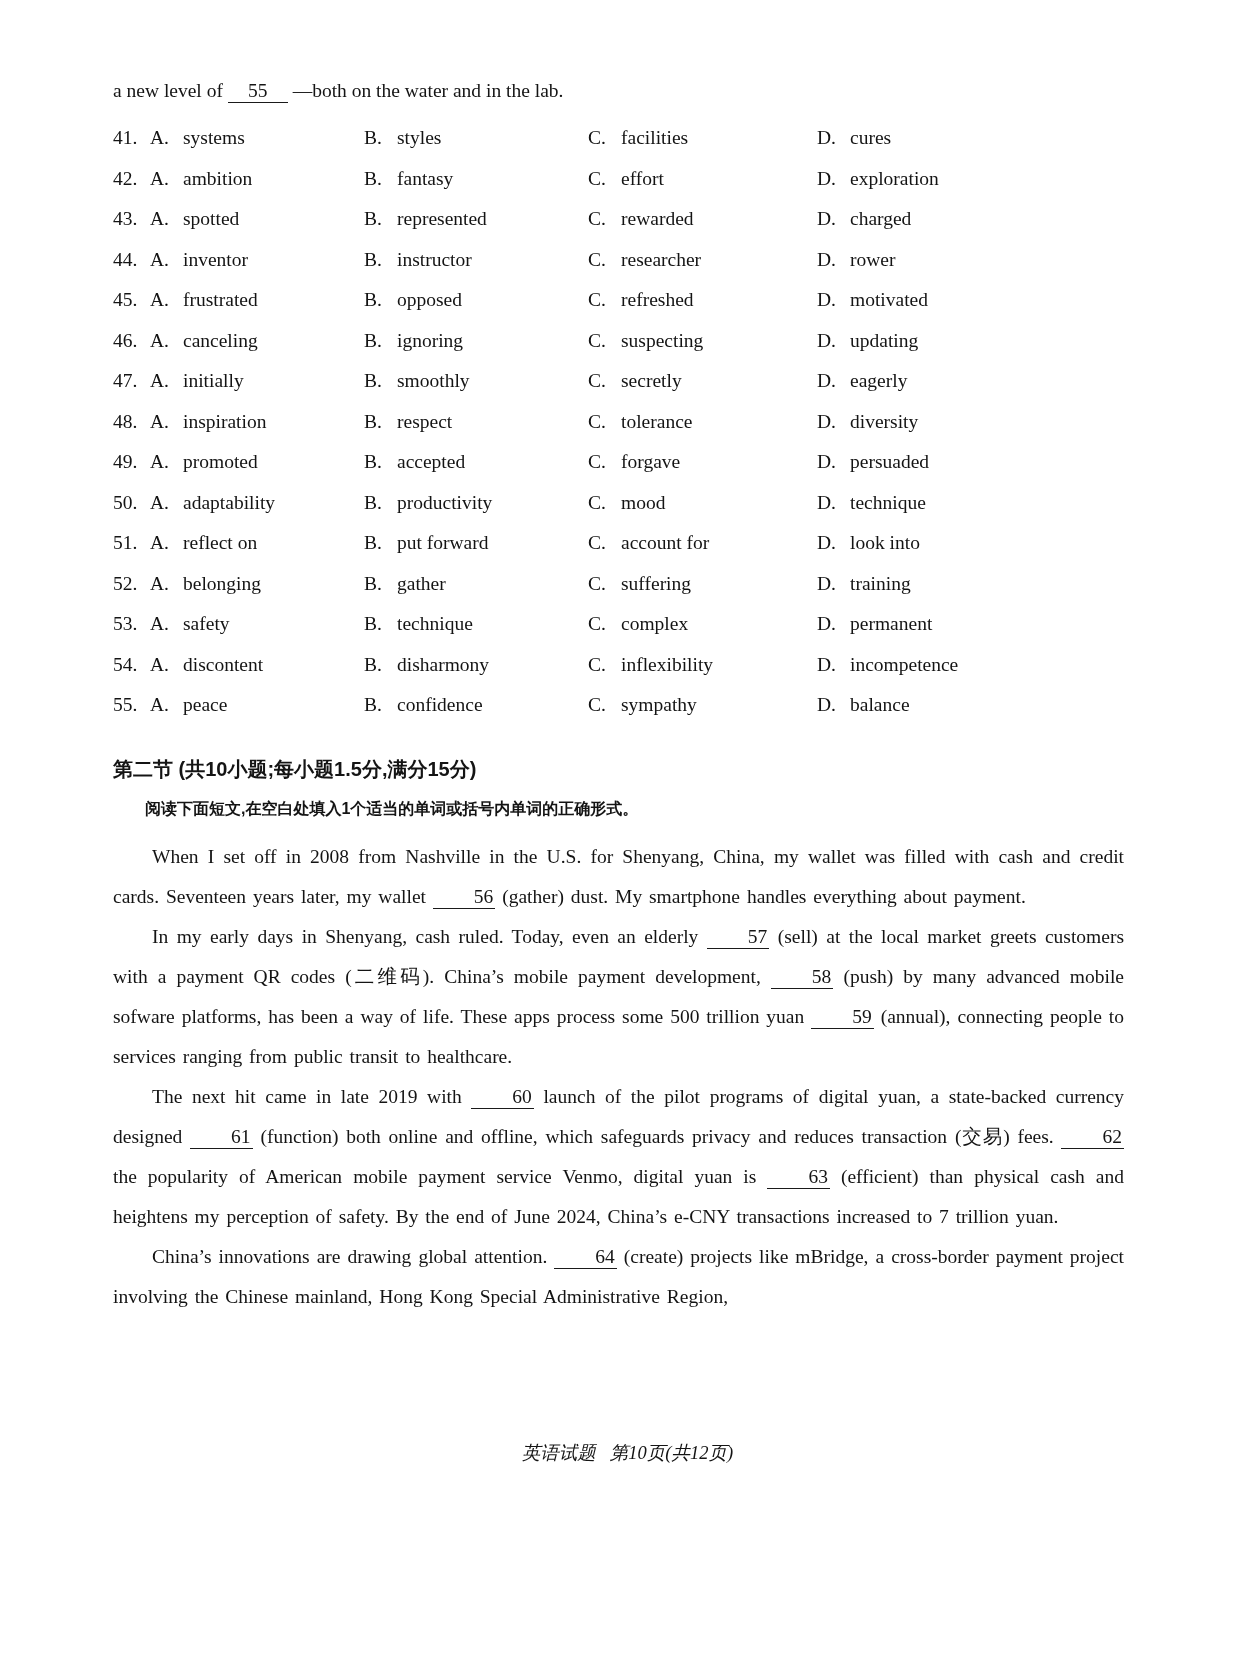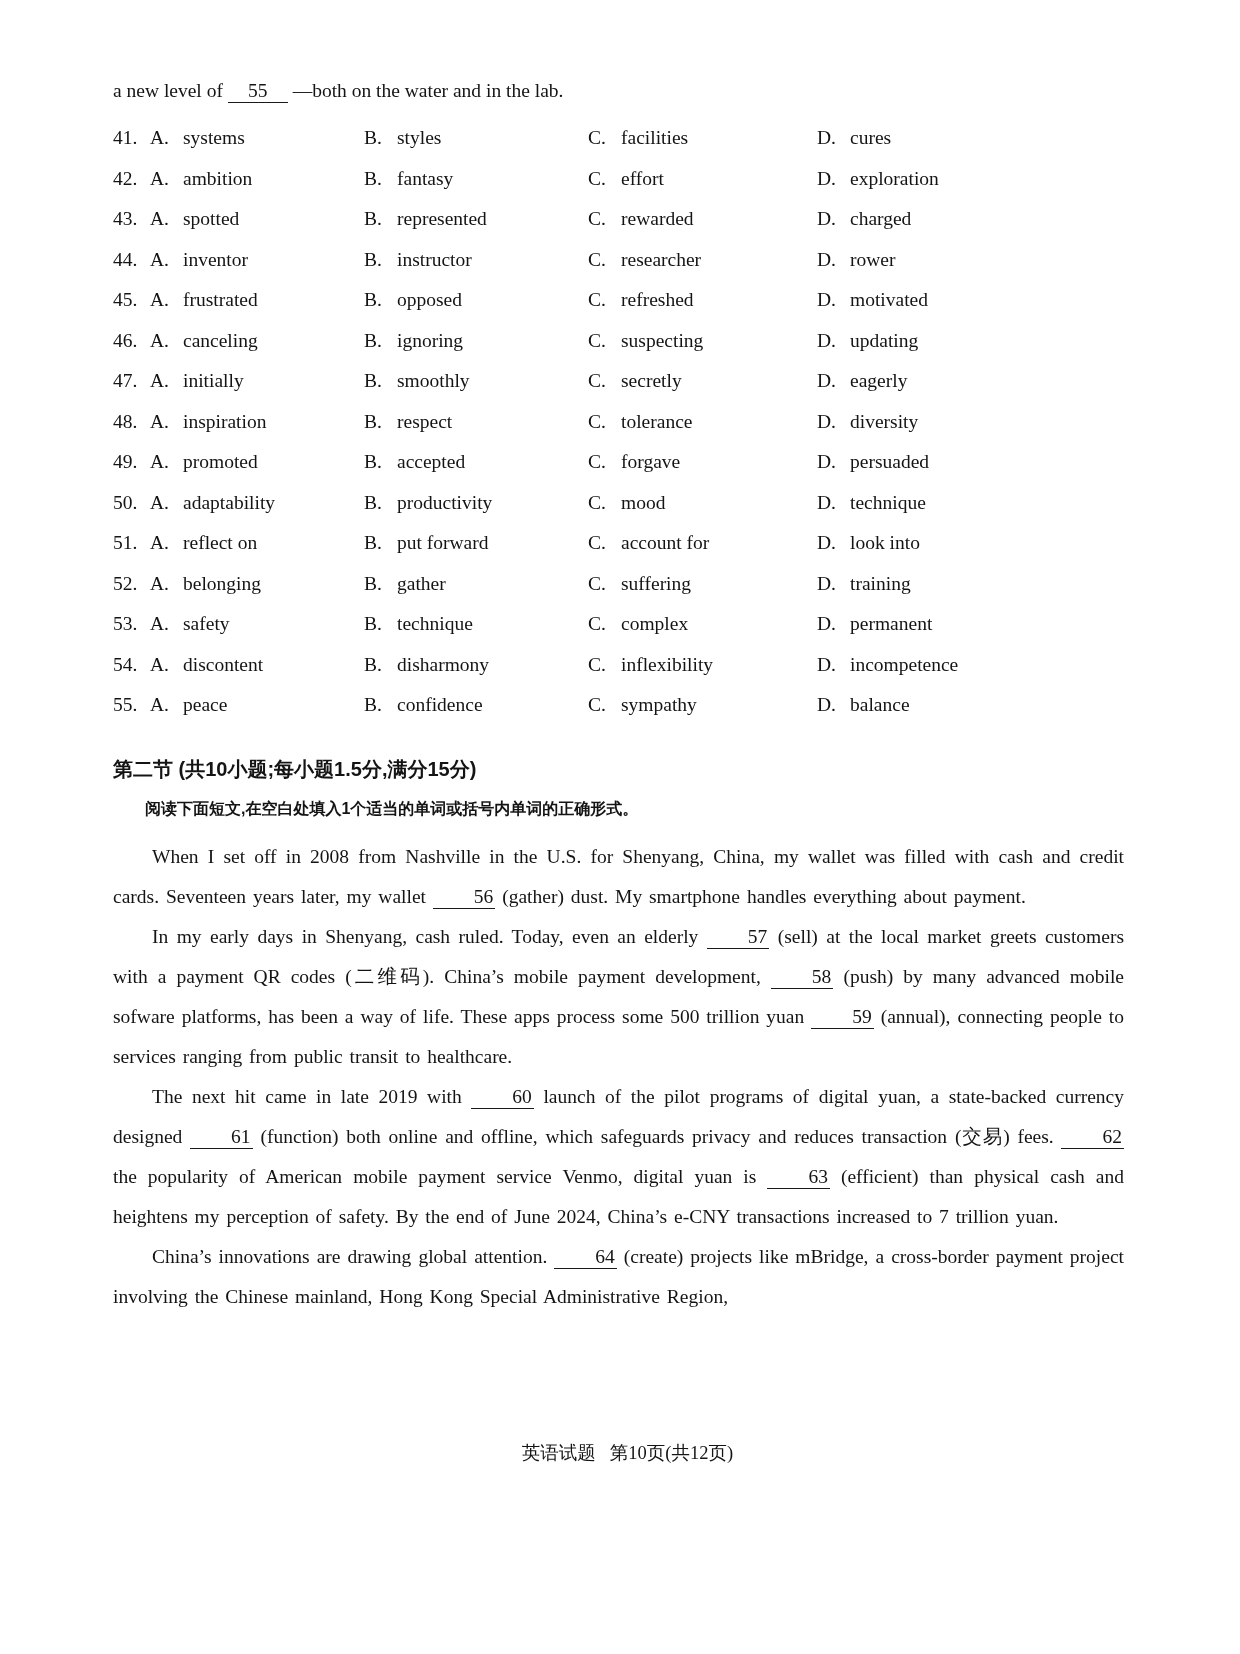--- a/index.html
+++ b/index.html
@@ -65,20 +65,21 @@
     line-height: 40px;
     word-spacing: 2px;
   }
   .footer {
     position: absolute;
     left: 15px;
     right: 0;
     top: 1440px;
     text-align: center;
     font-size: 18.5px;
+    font-style: italic;
   }
   .footer .footer-title { margin-right: 14px; }
   .copyright {
     position: absolute;
     left: 0;
     right: 0;
     top: 1484px;
     text-align: center;
     font-weight: 700;
     font-size: 19px;

